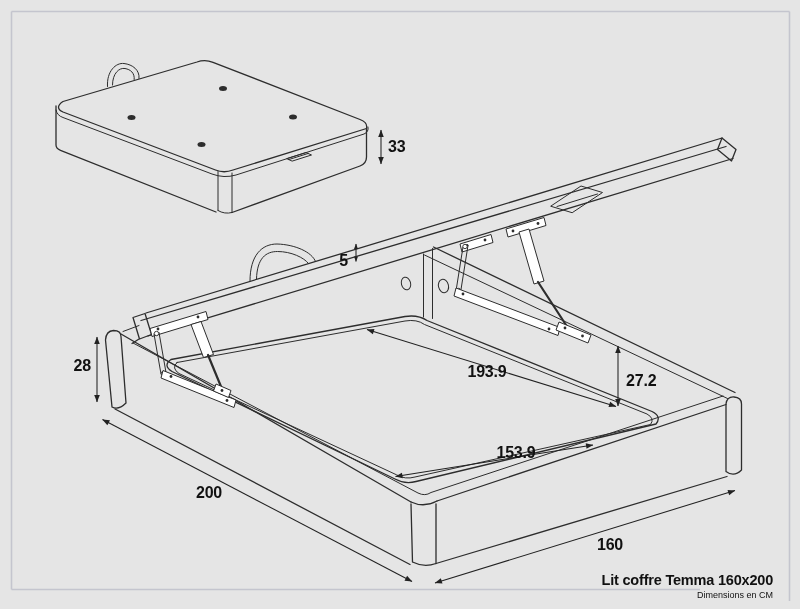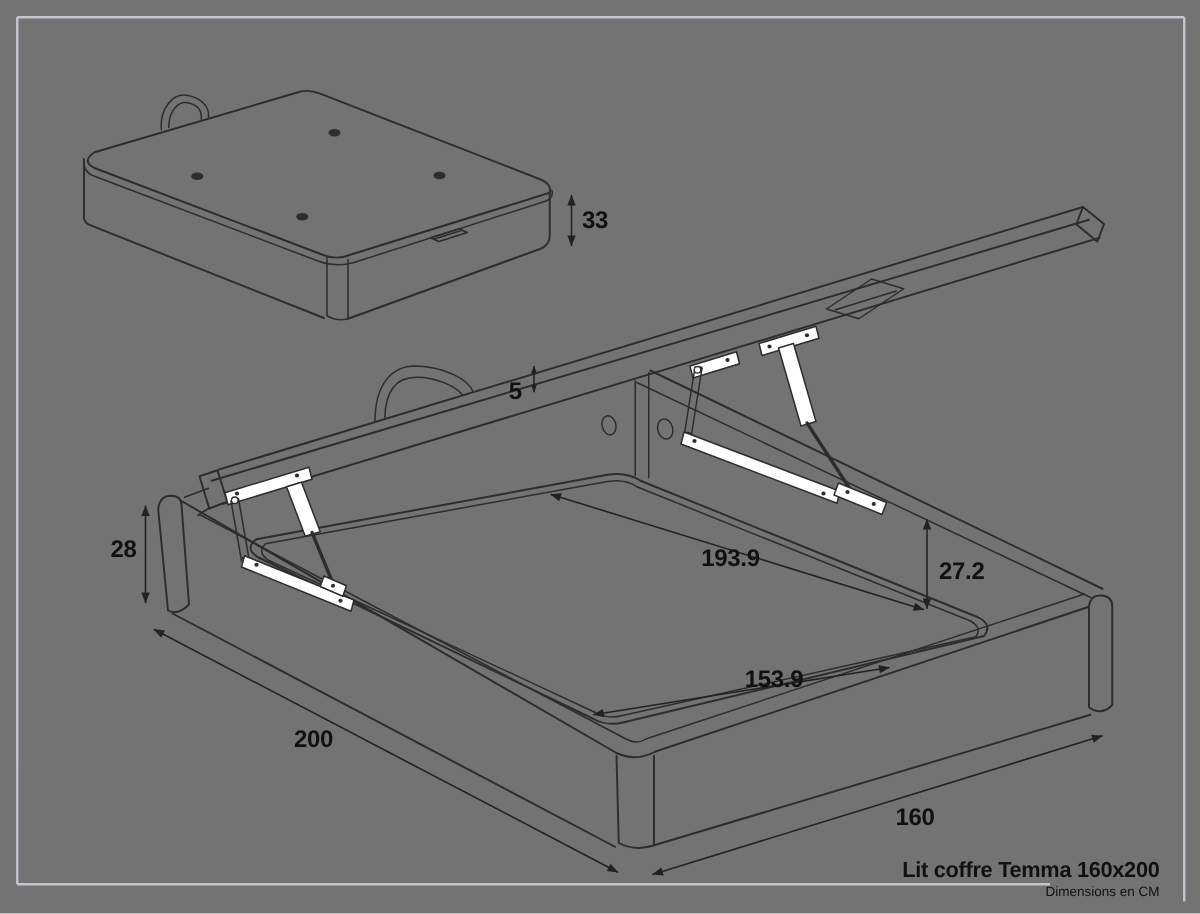--- a/index.html
+++ b/index.html
@@ -1,16 +1,16 @@
 <!DOCTYPE html>
 <html><head>
 <meta charset="utf-8">
 <style>
   html,body{margin:0;padding:0;background:#ffffff;}
-  .canvas{position:relative;width:800px;height:609px;background:#737373;overflow:hidden;
+  .canvas{position:relative;width:800px;height:609px;background:#e5e5e5;overflow:hidden;
           font-family:"Liberation Sans", sans-serif;}
   svg{display:block;}
   .ln{fill:none;stroke:#2d2d2d;stroke-width:1.3;stroke-linecap:round;stroke-linejoin:round;}
   .lnt{fill:none;stroke:#2d2d2d;stroke-width:1;stroke-linecap:round;stroke-linejoin:round;}
   .mech{fill:#ffffff;stroke:#2d2d2d;stroke-width:1;stroke-linejoin:round;}
   .rod{fill:none;stroke:#2d2d2d;stroke-width:2.2;stroke-linecap:round;}
   .piv{fill:#ffffff;stroke:#2d2d2d;stroke-width:0.9;}
   .riv{fill:#2d2d2d;stroke:none;}
   .dot{fill:#2d2d2d;stroke:none;}
   .dim{fill:none;stroke:#222222;stroke-width:1.05;}

